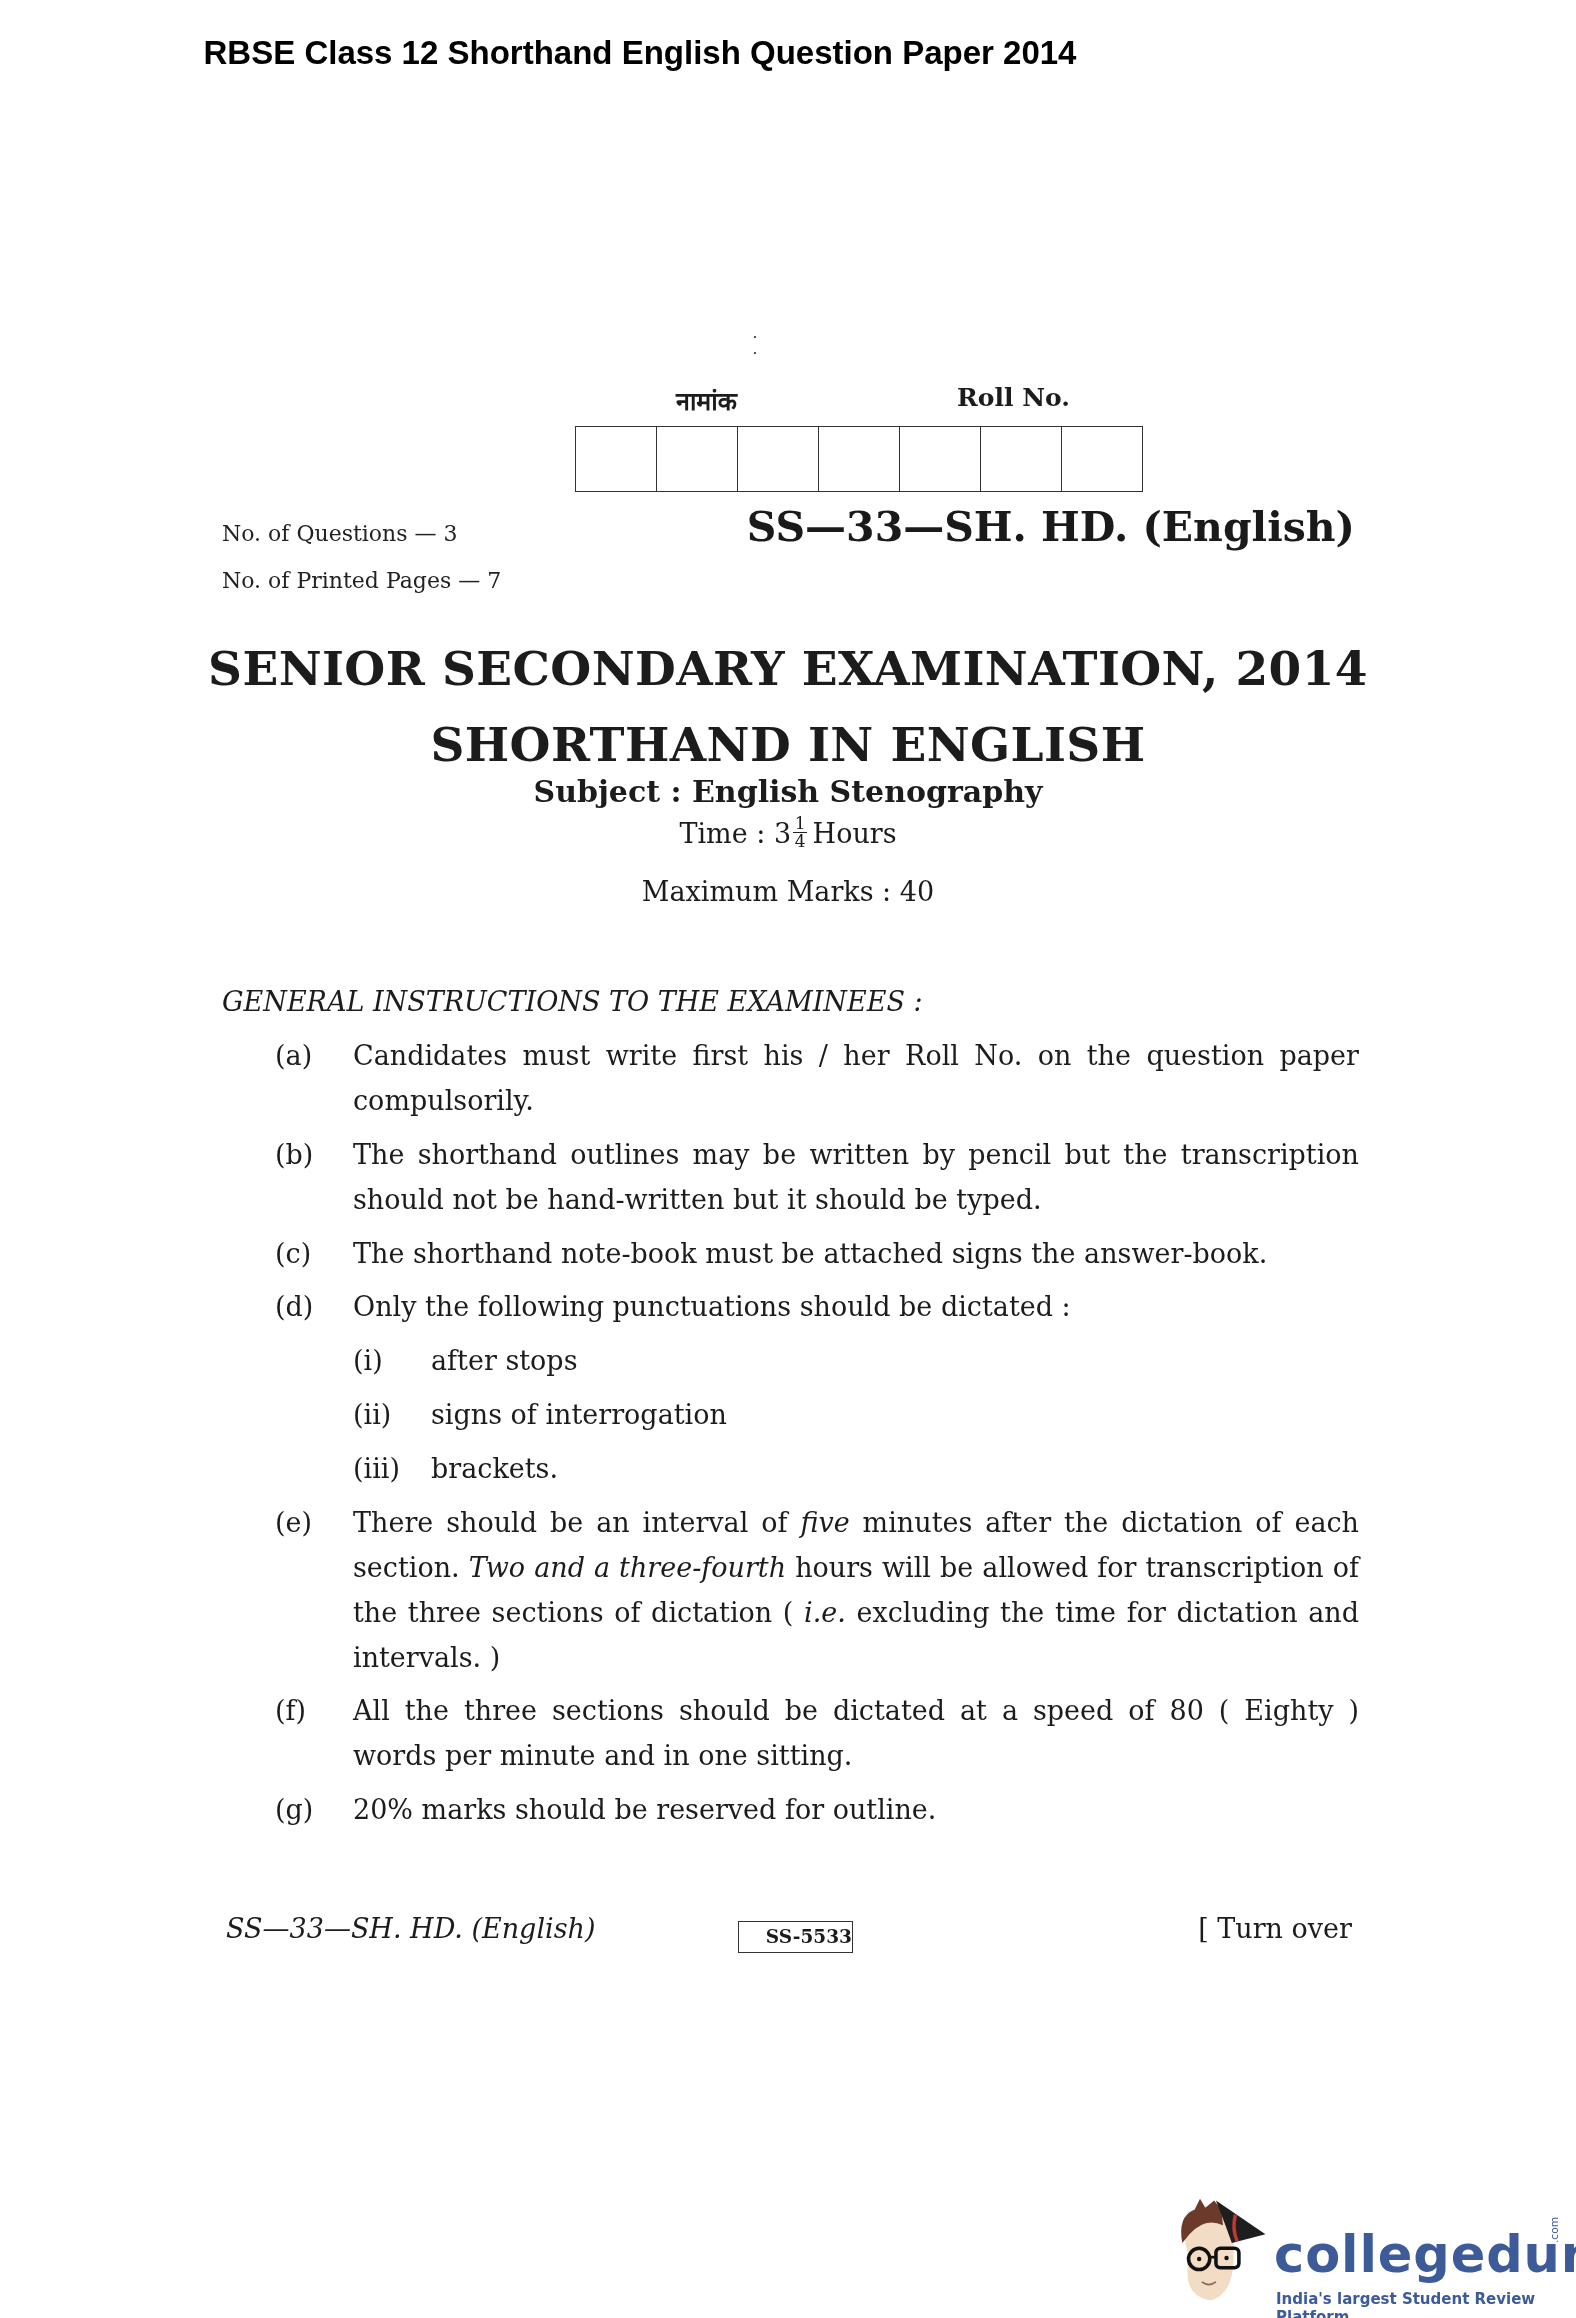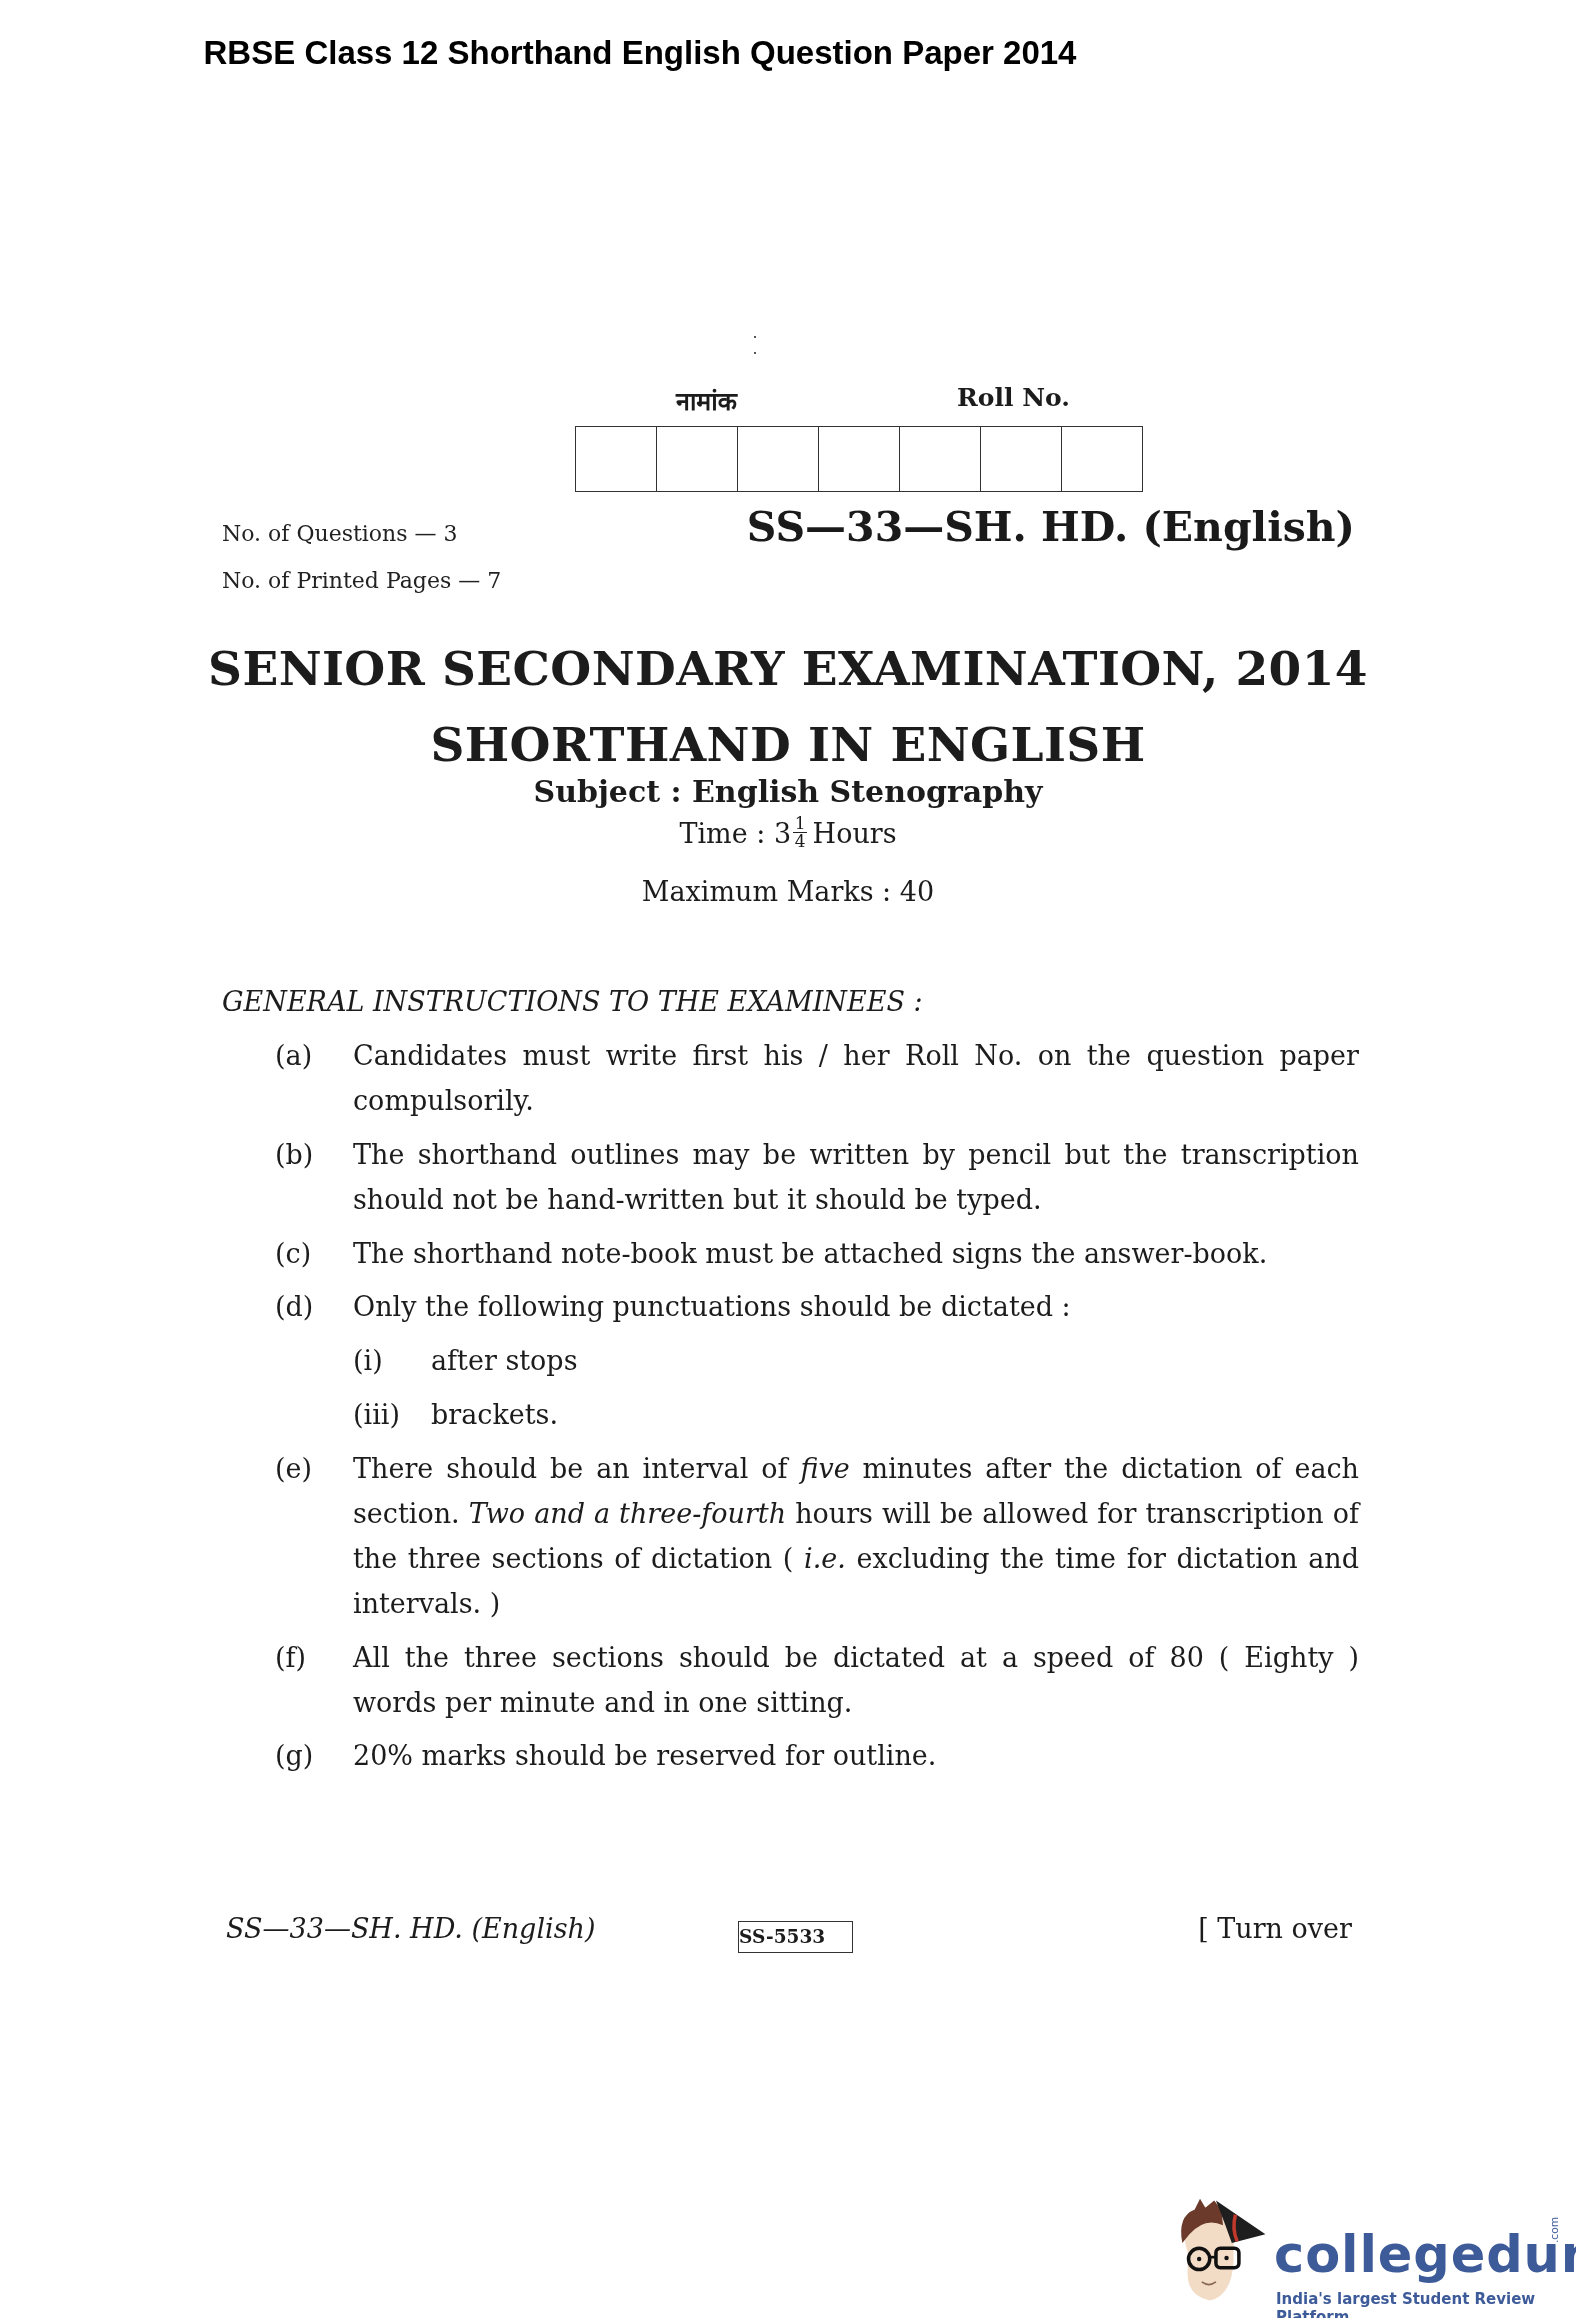--- a/index.html
+++ b/index.html
@@ -38,21 +38,21 @@
   .list { left: 275px; top: 1033px; width: 1084px; font-size: 27px; line-height: 45px; }
   .item { display: flex; margin-bottom: 8.8px; }
   .item .mk { width: 78px; flex: none; }
   .item .tx { flex: 1; text-align: justify; }
   .sub { display: flex; margin-bottom: 8.8px; }
   .sub .mk { width: 78px; flex: none; }
   .sub-wrap { margin-left: 78px; }
   em { font-style: italic; }
   .foot-left { left: 226px; top: 1913px; font-size: 27px; font-style: italic; }
   .foot-box { left: 738px; top: 1921px; width: 113px; height: 30px; border: 1.8px solid #333;
-              font-size: 18.5px; font-weight: bold; text-align: left; line-height: 30px; }
+              font-size: 18.5px; font-weight: bold; text-align: right; line-height: 30px; }
   .foot-right { right: 224px; top: 1913px; font-size: 27px; }
   .logo { left: 1170px; top: 2190px; width: 406px; height: 129px; }
   .logo-word { position: absolute; left: 104px; top: 35px; font-family: "DejaVu Sans", sans-serif;
                font-size: 51px; font-weight: bold; color: #3d5a99; letter-spacing: 0.9px; }
   .logo-com { position: absolute; left: 378px; top: 53px; font-family: "DejaVu Sans", sans-serif;
               font-size: 10.6px; color: #3d5a99; transform: rotate(-90deg); transform-origin: left top; }
   .logo-tag { position: absolute; left: 106px; top: 100px; font-family: "DejaVu Sans", sans-serif;
               font-size: 15px; font-weight: bold; color: #3d5a99; }
 </style>
 </head>
@@ -110,20 +110,24 @@
   <div class="item">
     <span class="mk">(d)</span>
     <span class="tx">Only the following punctuations should be dictated :</span>
   </div>
   <div class="sub-wrap">
     <div class="sub">
       <span class="mk">(i)</span>
       <span>after stops</span>
     </div>
     <div class="sub">
+      <span class="mk">(ii)</span>
+      <span>signs of interrogation</span>
+    </div>
+    <div class="sub">
       <span class="mk">(iii)</span>
       <span>brackets.</span>
     </div>
   </div>
   <div class="item">
     <span class="mk">(e)</span>
     <span class="tx"><span>There should be an interval of </span><em>five</em><span> minutes after the dictation of each section. </span><em>Two and a three-fourth</em><span> hours will be allowed for transcription of the three sections of dictation ( </span><em>i.e.</em><span> excluding the time for dictation and intervals. )</span></span>
   </div>
   <div class="item">
     <span class="mk">(f)</span>

